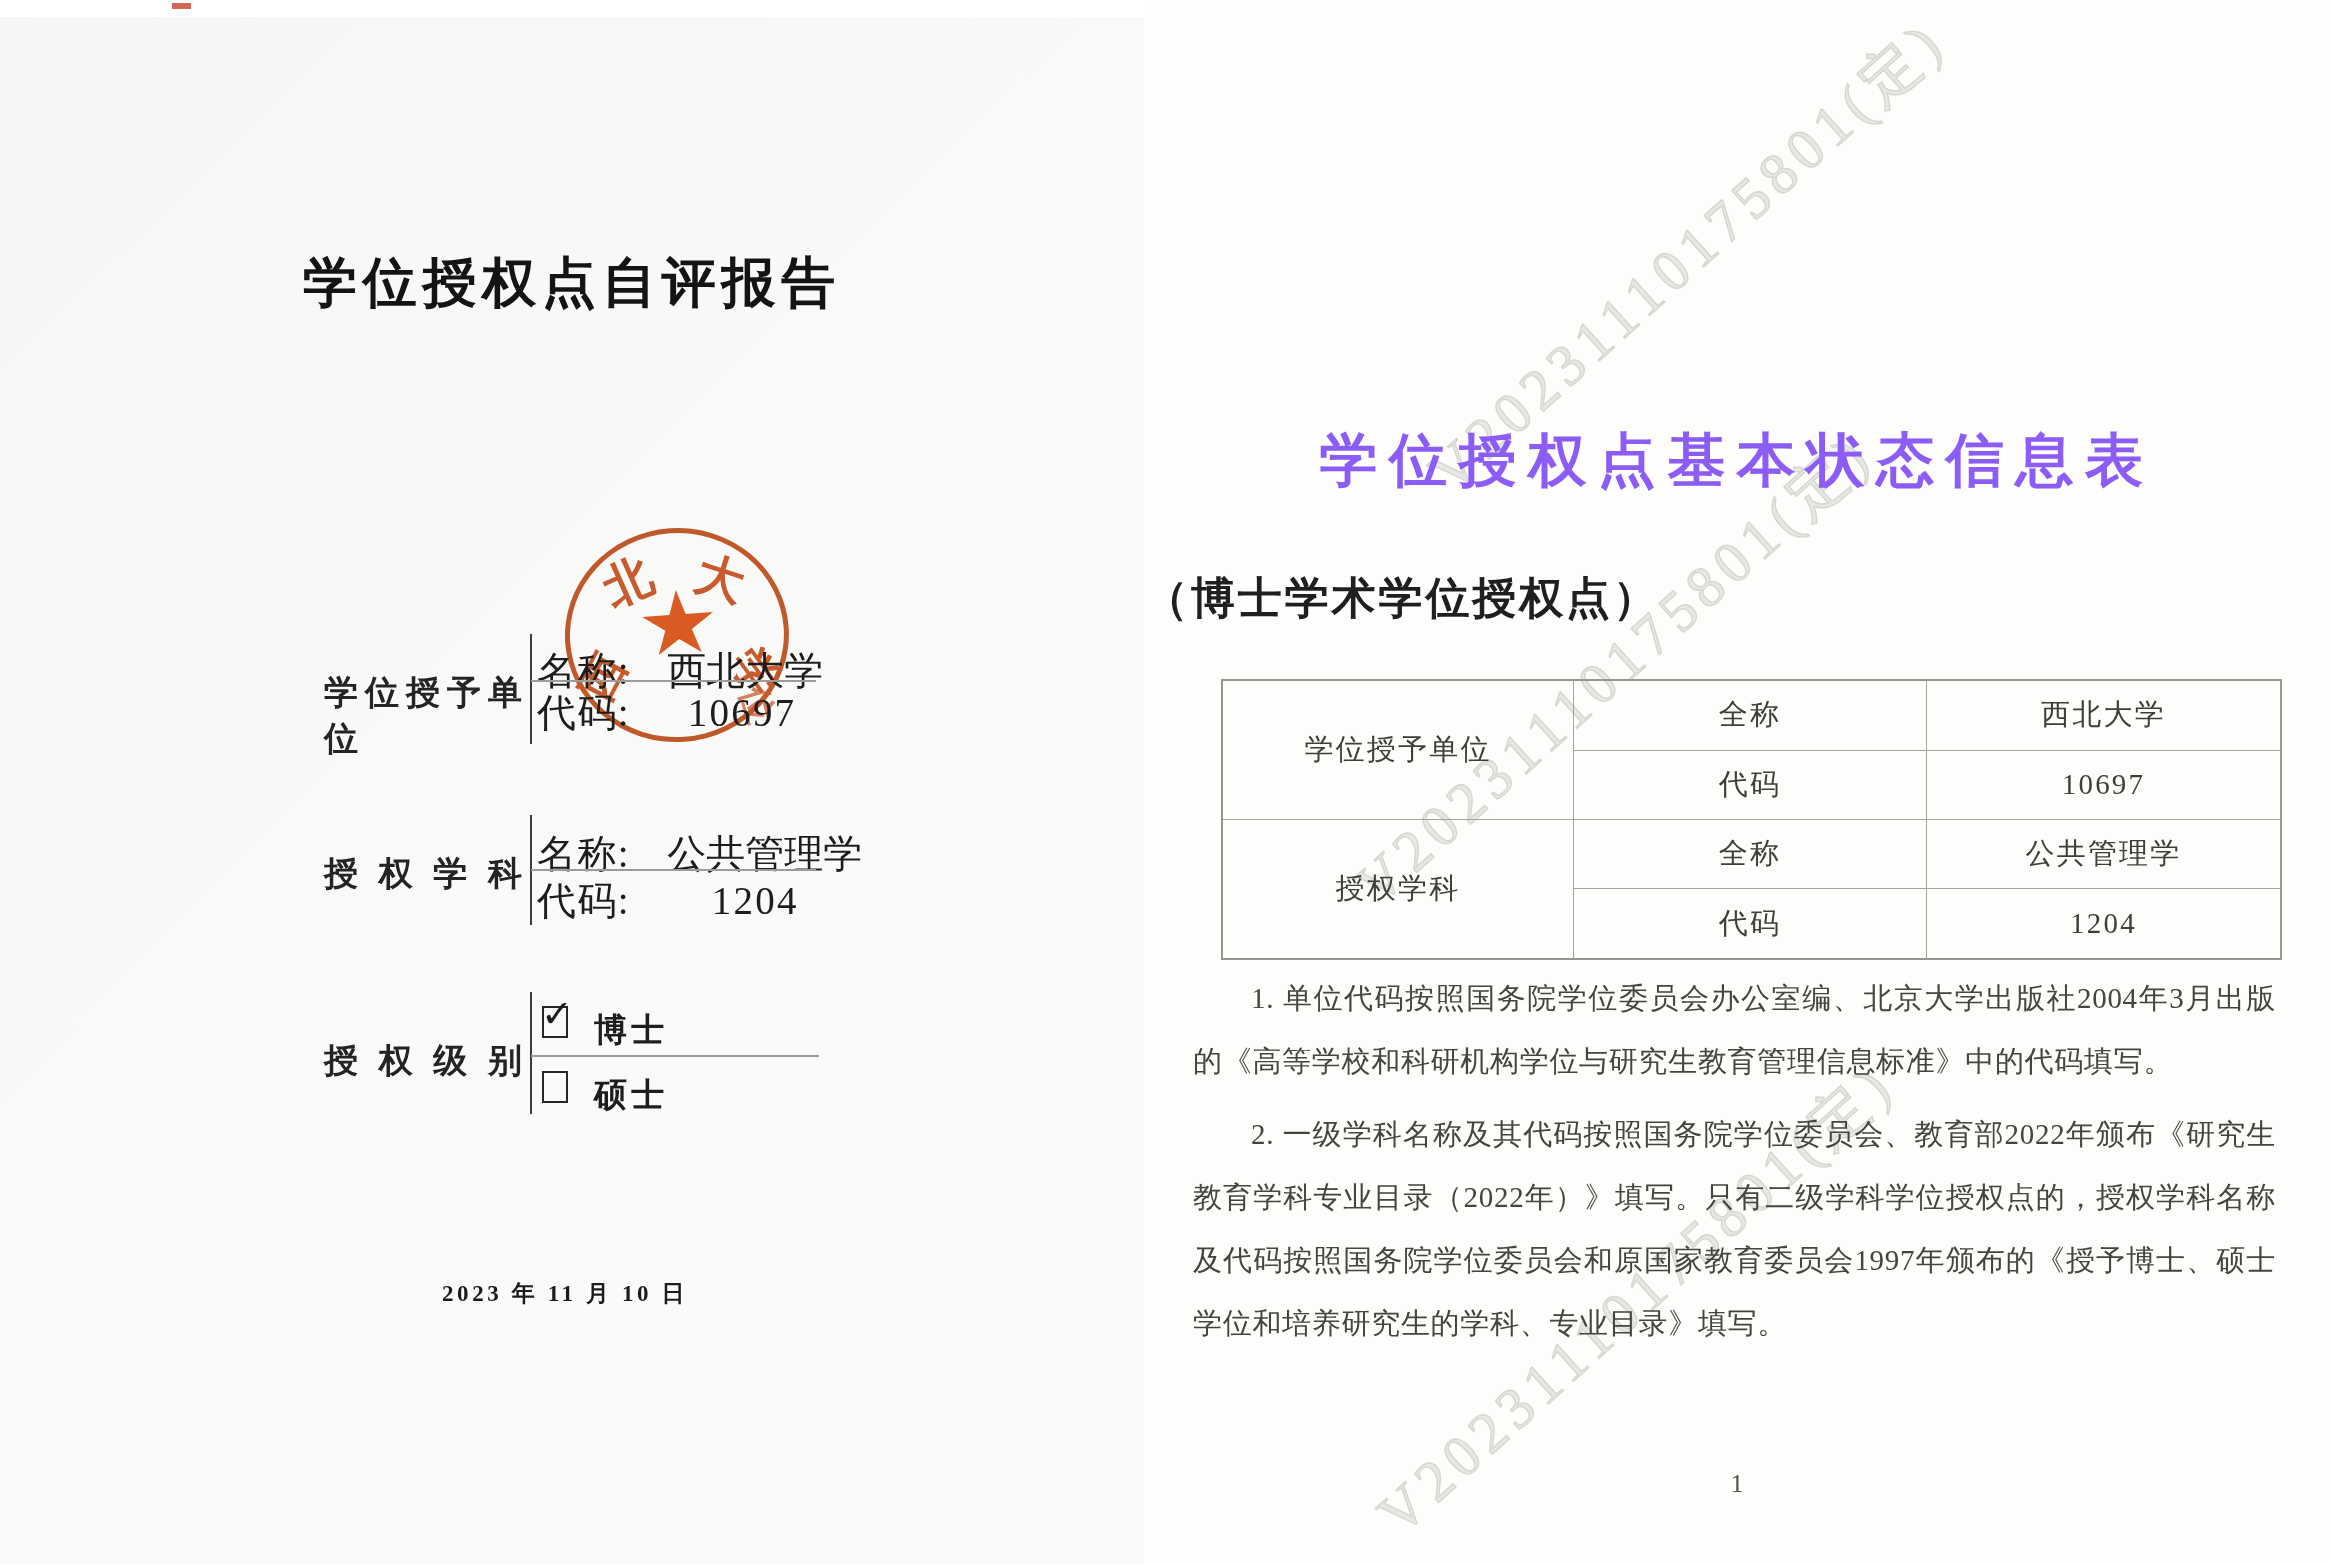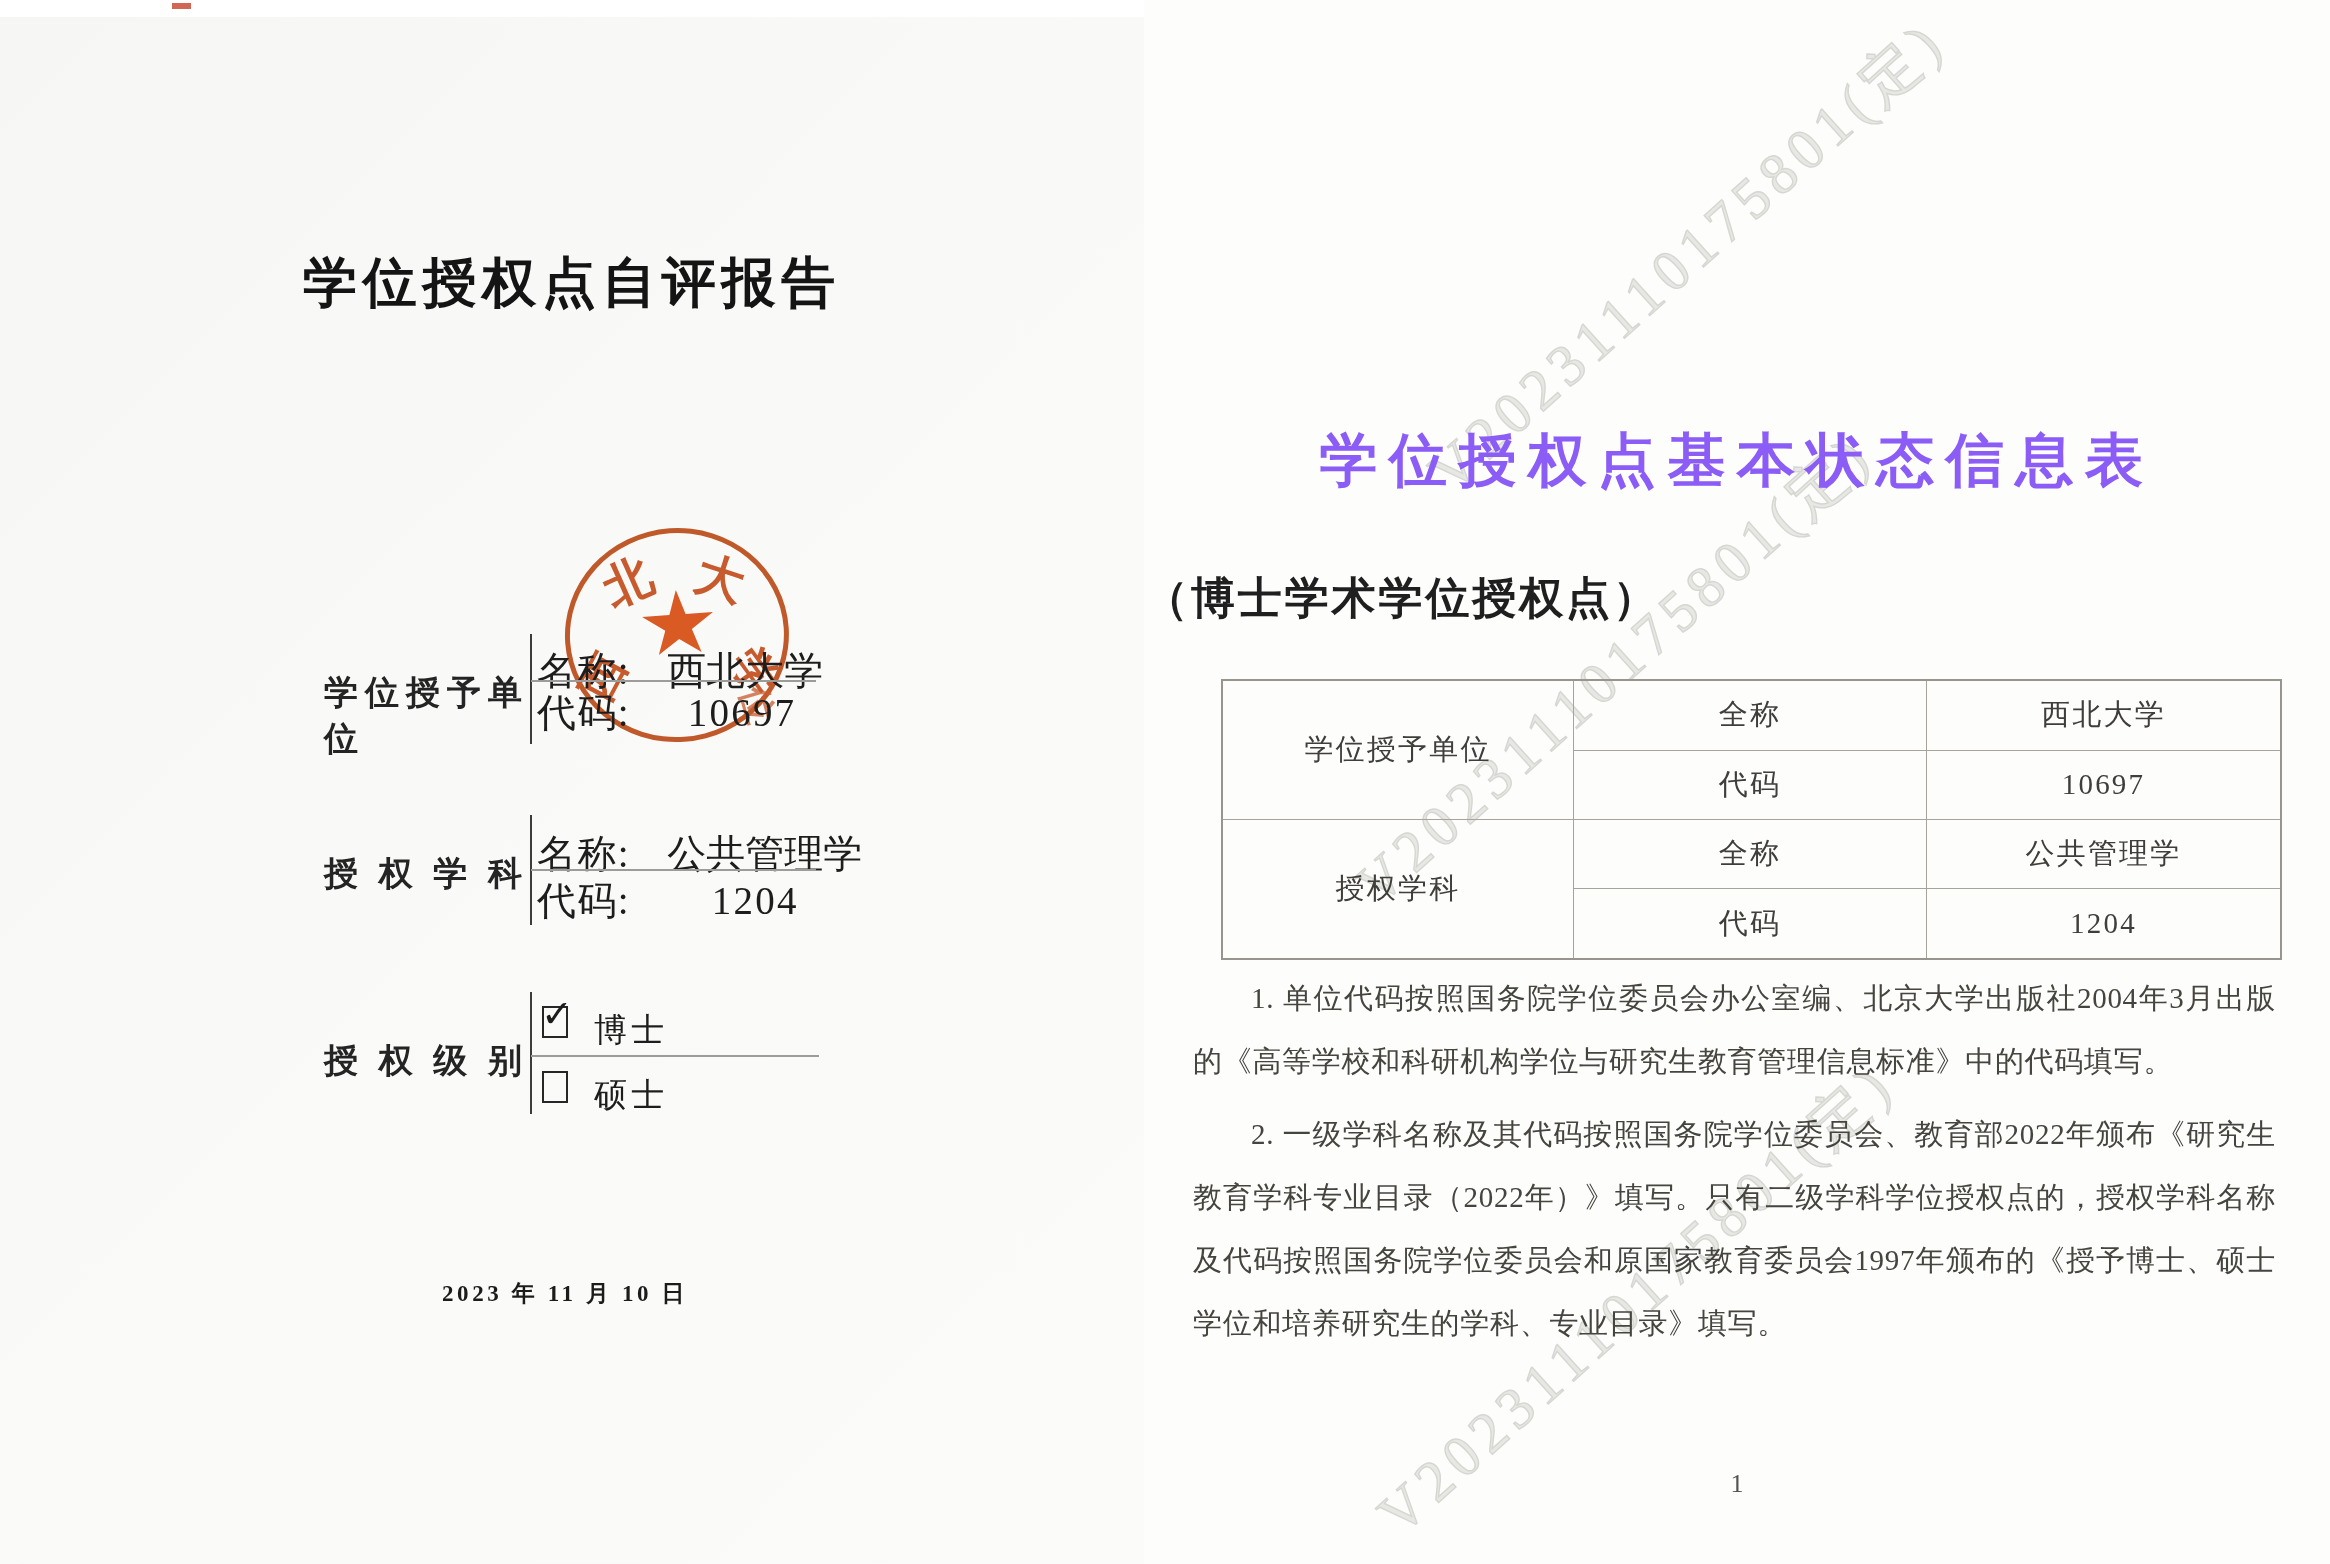--- a/index.html
+++ b/index.html
@@ -31,21 +31,21 @@
   .fval .k{letter-spacing:1.4px;}
   .num{font-family:"Liberation Serif","DejaVu Serif",serif;letter-spacing:2.2px;}
 
   .checkbox{
     position:absolute;width:22px;height:27.5px;border:2.9px solid #262626;background:transparent;
   }
   .checkbox .tick{
     position:absolute;left:-2.9px;top:-16px;font-size:38px;font-weight:900;color:#1c1c1c;
     font-family:"DejaVu Sans",sans-serif;
   }
-  .opt-label{position:absolute;font-size:33px;font-weight:400;color:#1d1d1d;letter-spacing:4.3px;}
+  .opt-label{position:absolute;font-size:33px;font-weight:700;color:#1d1d1d;letter-spacing:4.3px;}
 
   .lp-date{
     position:absolute;left:0;top:1261px;width:1130px;text-align:center;
     font-size:23px;font-weight:700;letter-spacing:3.6px;color:#1b1b1b;
   }
 
   
   .seal{position:absolute;left:565px;top:511px;width:226px;height:216px;mix-blend-mode:multiply;opacity:.93;transform:rotate(-4deg);}
   .seal-ring{position:absolute;left:0;top:0;width:214px;height:204px;border:5.8px solid #c14e1b;border-radius:50%;}
   .seal-char{position:absolute;color:#c8511e;font-weight:700;font-family:"Liberation Serif","DejaVu Serif",serif;}

